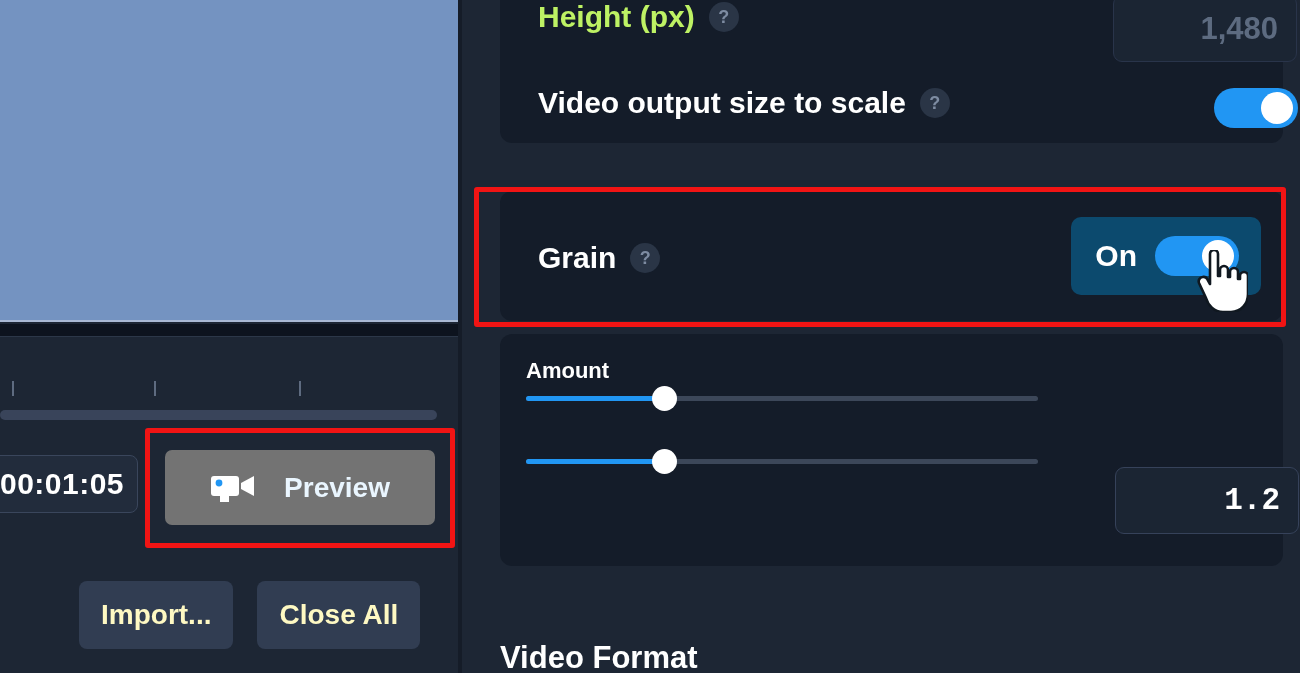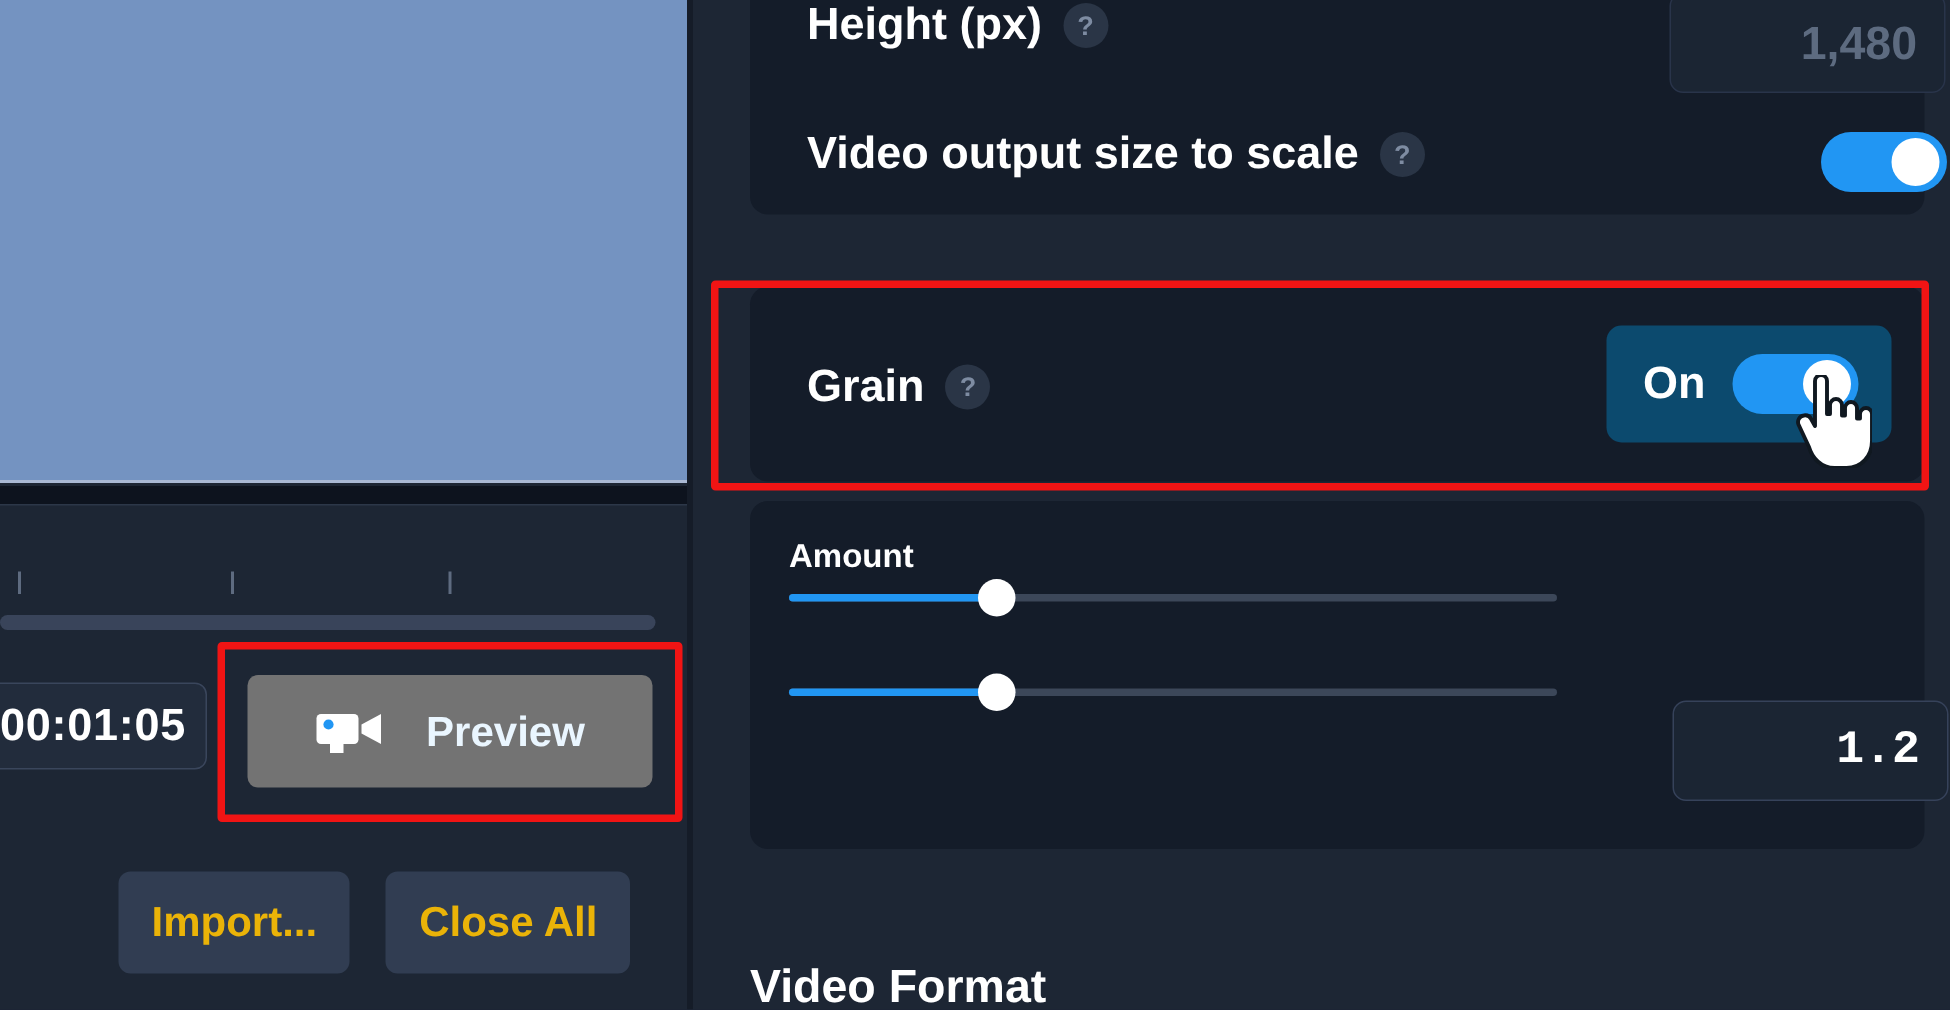--- a/index.html
+++ b/index.html
@@ -139,21 +139,21 @@
     padding-top: 25px;
     gap: 24px;
   }
 
   .plain-button {
     height: 68px;
     padding: 0 22px;
     background: #313d52;
     border: none;
     border-radius: 8px;
-    color: #eab308;
+    color: #fef9c3;
     font-size: 28px;
     font-weight: bold;
     font-family: "Liberation Sans", sans-serif;
     cursor: pointer;
     display: flex;
     align-items: center;
     justify-content: center;
   }
 
   #panel-divider {
@@ -187,21 +187,21 @@
   #card-grain-sliders { top: 334px; height: 232px; }
 
   .row { position: absolute; }
 
   .row-label {
     color: #ffffff;
     font-size: 30px;
     font-weight: bold;
     white-space: nowrap;
   }
-  .row-label.dim { color: #ffffff; }
+  .row-label.dim { color: #bef264; }
 
   .help-badge {
     display: inline-flex;
     align-items: center;
     justify-content: center;
     width: 30px;
     height: 30px;
     border-radius: 50%;
     background: #2a3546;
     color: #7e8ca2;

